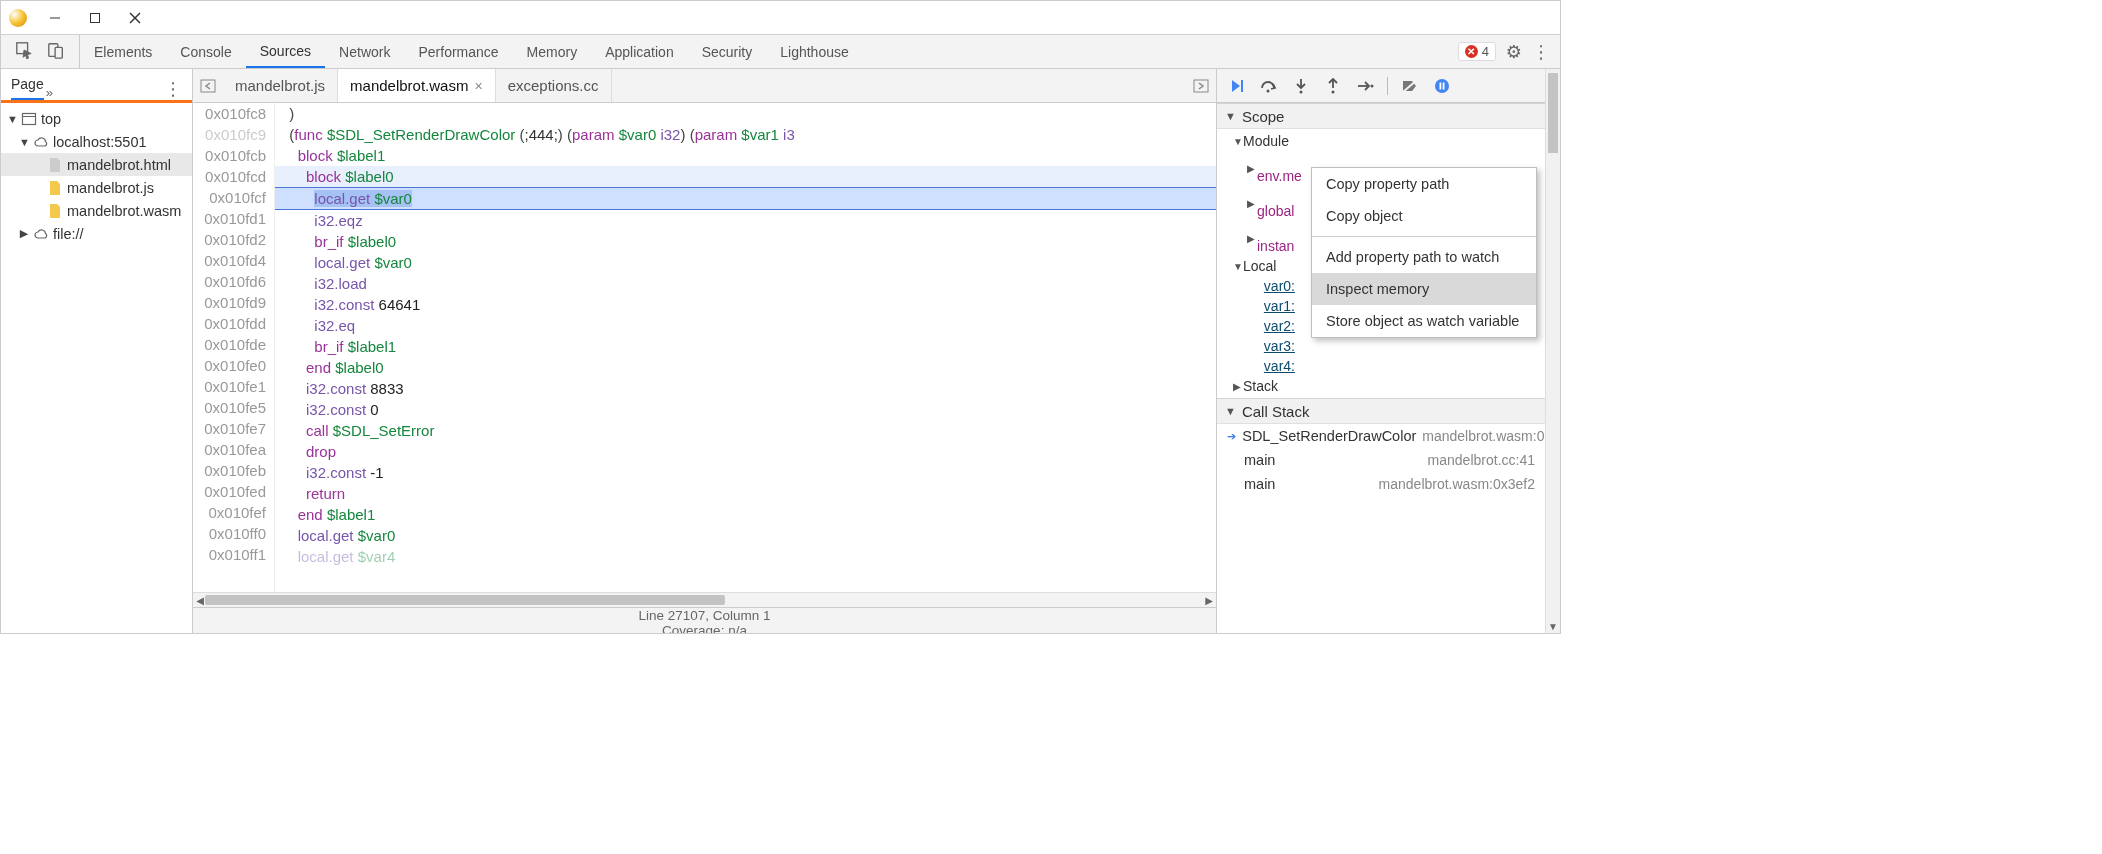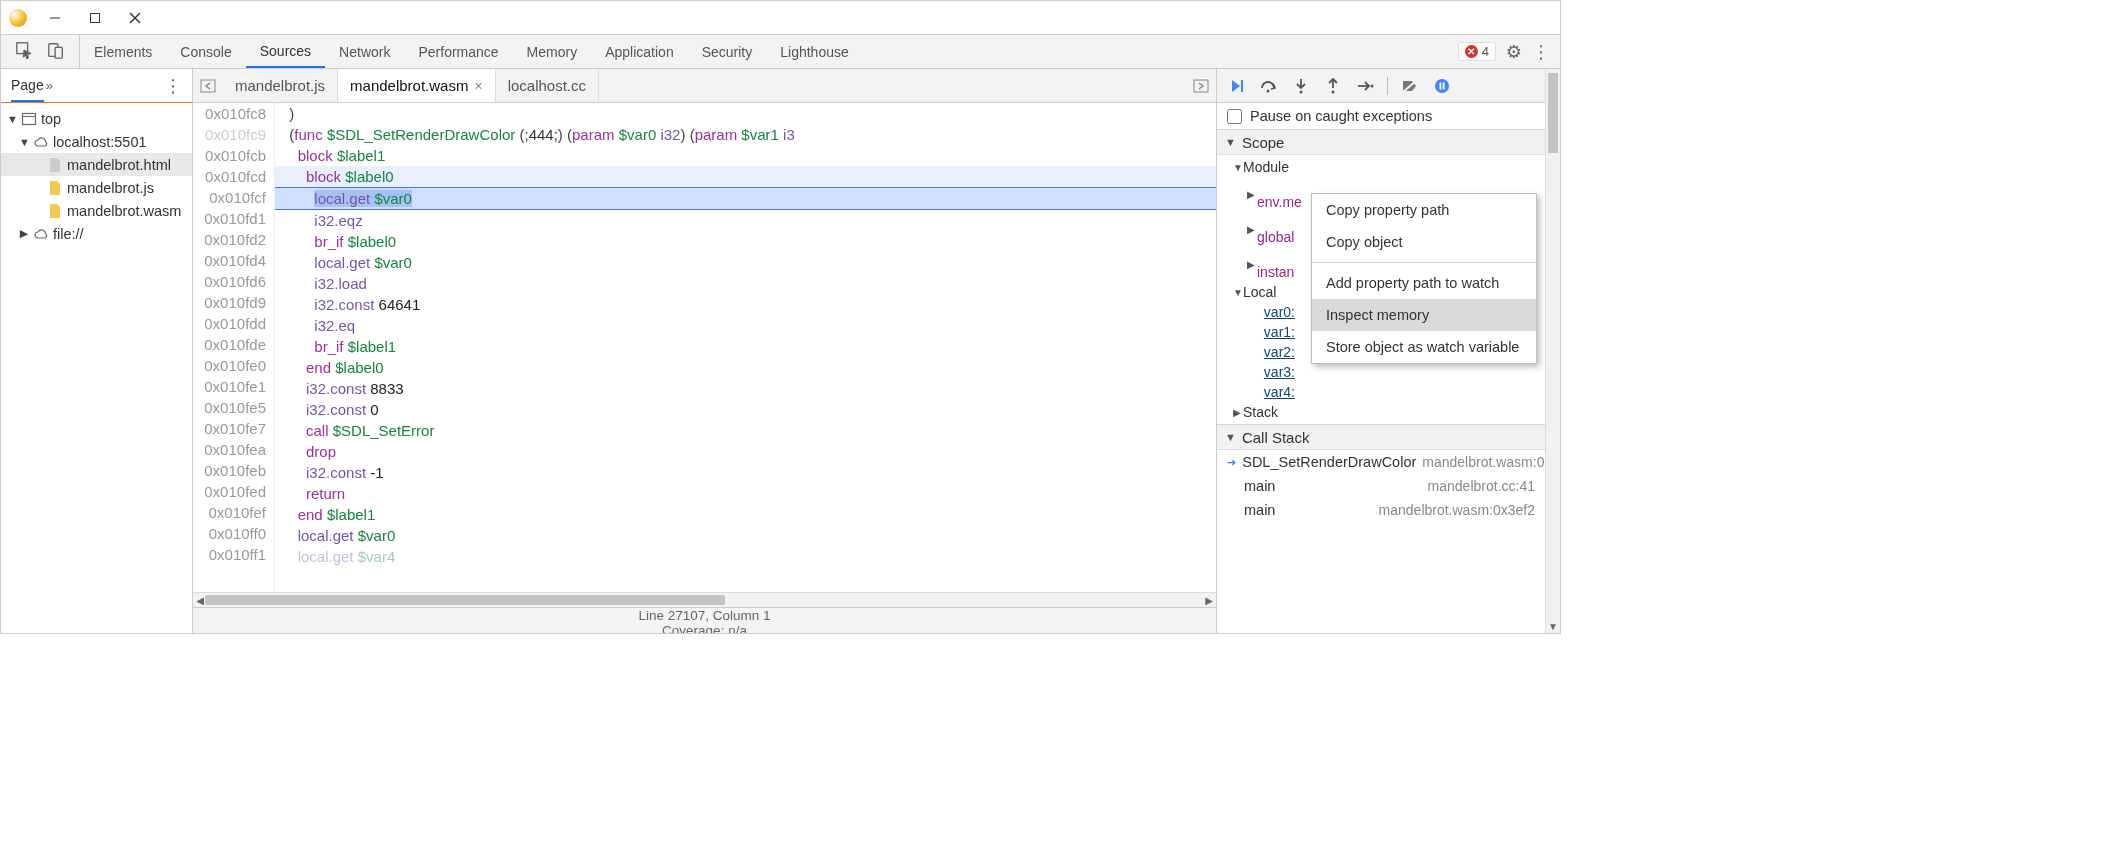--- a/index.html
+++ b/index.html
@@ -21,21 +21,21 @@
 .toolbar .tab.active { color: #333; border-bottom: 2px solid #1a73e8; }
 .toolbar .right-icons { display: flex; align-items: center; gap: 10px; padding: 0 10px; }
 .err-badge { display: flex; align-items: center; background: #fff; border: 1px solid #ddd; border-radius: 3px; padding: 1px 6px; font-size: 13px; color: #555; }
 .err-badge .dot { width: 13px; height: 13px; border-radius: 50%; background: #d93025; color: #fff; font-size: 10px; display: flex; align-items: center; justify-content: center; margin-right: 4px; font-weight:bold;}
 
 
 .main { flex: 1; display: flex; min-height: 0; }
 
 
 .sidebar { width: 192px; border-right: 1px solid #ccc; display: flex; flex-direction: column; }
-.sidebar-header { height: 34px; border-bottom: 1px solid #f97316; display: flex; align-items: center; padding: 0 10px; gap: 2px; }
+.sidebar-header { height: 34px; border-bottom: 3px solid #f97316; display: flex; align-items: flex-end; padding: 0 10px; gap: 2px; }
 .sidebar-header .lbl { color: #333; font-size: 14px; border-bottom: 2px solid #1a73e8; height: 100%; display: flex; align-items:center; }
 .sidebar-header .chevrons { font-size: 13px; color: #666; }
 .sidebar-header .spacer { flex: 1; }
 .sidebar-header .kebab { color: #666; font-size: 18px; }
 .tree { flex: 1; overflow: auto; padding-top: 4px; font-size: 14.5px; }
 .tree-row { display: flex; align-items: center; height: 23px; padding-left: 6px; gap: 4px; cursor: pointer; }
 .tree-row .tri { width: 10px; text-align: center; color: #444; font-size:11px;}
 .tree-row .ico { width: 16px; height: 16px; display: flex; align-items: center; justify-content: center; }
 .tree-row .ico svg { width: 16px; height: 16px; }
 .tree-row.depth1 { padding-left: 18px; }
@@ -231,21 +231,21 @@
       </div>
       <div id="file-tabs" style="display:flex;height:100%;">
           <div class="ftab">
             <span>mandelbrot.js</span>
           </div>
           <div class="ftab active">
             <span>mandelbrot.wasm</span>
             <span class="close">×</span>
           </div>
           <div class="ftab">
-            <span>localhost.cc</span>
+            <span>exceptions.cc</span>
           </div>
         </div>
       <div class="spacer"></div>
       <div class="navic">
         <svg width="18" height="18" viewBox="0 0 18 18">
             <rect x="2" y="3" width="14" height="12" fill="none" stroke="#888"></rect>
             <path d="M7 6 L11 9 L7 12" fill="none" stroke="#888" stroke-width="1.5"></path>
           </svg>
       </div>
     </div>
@@ -308,24 +308,20 @@
             <line x1="2" y1="14" x2="16" y2="2" stroke="#f3f3f3" stroke-width="2"></line>
           </svg>
         </span>
       <span class="dico pause-circ">
           <svg width="16" height="16" viewBox="0 0 16 16">
             <circle cx="8" cy="8" r="7"></circle>
             <rect x="5.5" y="4.5" width="1.8" height="7" fill="#fff"></rect>
             <rect x="8.7" y="4.5" width="1.8" height="7" fill="#fff"></rect>
           </svg>
         </span>
-    </div>
-    <div class="rp-row">
-      <input type="checkbox" style="margin-right: 8px;">
-      <span>Pause on caught exceptions</span>
     </div>
 
     <div class="rp-section-hdr">
       <span class="tri">▼</span>
       <span>Scope</span>
     </div>
     <div class="scope-body" style="position:relative;">
       <div class="scope-row">
         <span class="tri">▼</span>
         <span>Module</span>

